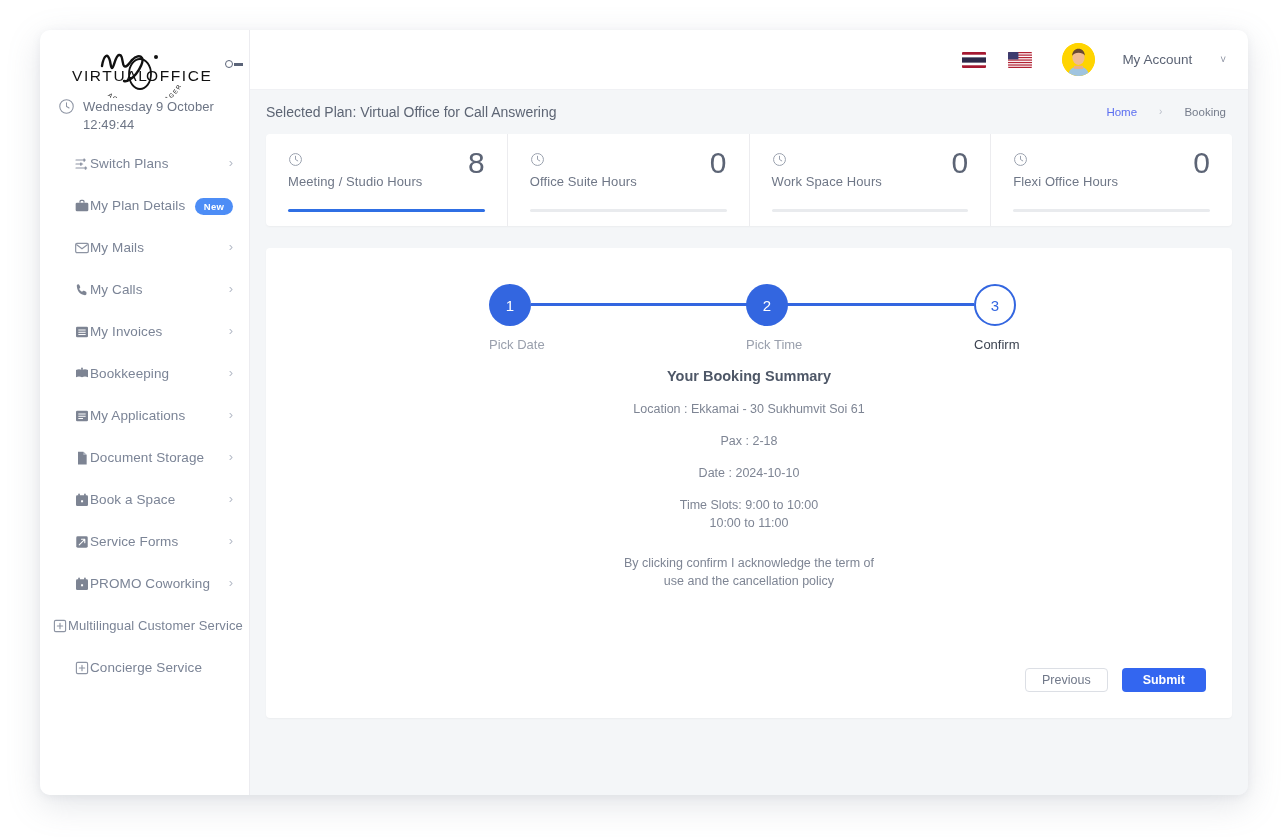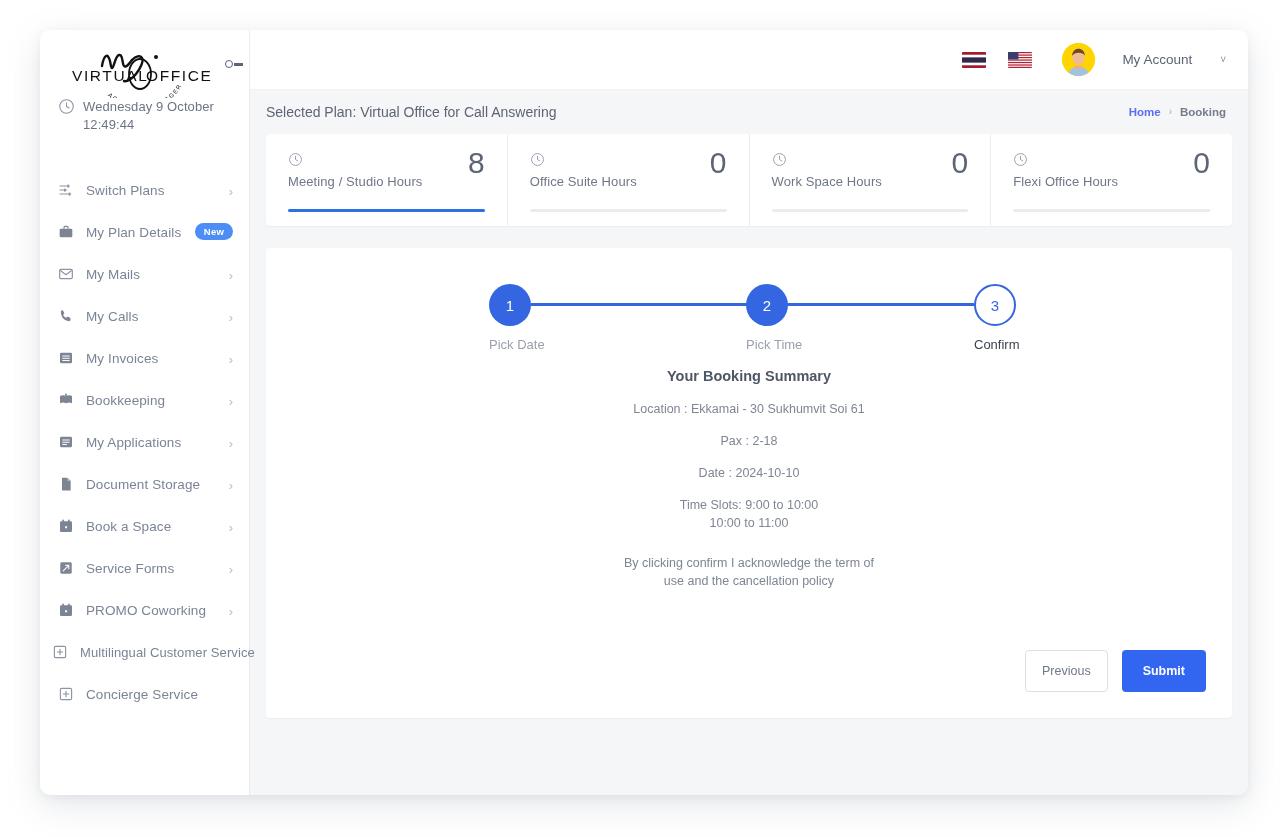--- a/index.html
+++ b/index.html
@@ -59,24 +59,23 @@
   }
   .datetime-text {
     color:#6d7585;
     font-size:13px;
     line-height:18px;
     letter-spacing:.1px;
   }
 
   .menu { margin-top:14px; }
   .menu-item {
-    display:flex; align-items:flex-end;
+    display:flex; align-items:flex-start;
     height:42px;
-    padding:0 16px 0 18px;
-    gap:12px;
+    padding:0 16px 0 34px;
     cursor:pointer;
     position:relative;
   }
   .menu-label {
     color:#7b8496;
     font-size:13.5px;
     white-space:nowrap;
     flex:1;
     letter-spacing:.1px;
   }
@@ -144,21 +143,21 @@
   .caret { color:#8a90a0; font-size:10px; margin-left:1px; }
 
   .subhead {
     height:44px;
     display:flex;
     align-items:center;
     justify-content:space-between;
     padding:0 22px 0 16px;
   }
   .plan-title { color:#5d6574; font-size:14px; }
-  .breadcrumb { font-size:11.5px; display:flex; align-items:flex-start; gap:8px;font-weight:bold; }
+  .breadcrumb { font-size:11.5px; display:flex; align-items:flex-start; gap:22px; }
   .bc-home { color:#5b6ef0; cursor:pointer; }
   .bc-sep { color:#b9bec9; font-size:10px; }
   .bc-cur { color:#757c8b; }
 
   
   .stats {
     margin:0 16px;
     background:#ffffff;
     border-radius:4px;
     display:flex;
@@ -272,21 +271,21 @@
     margin:0 auto;
     text-align:center;
   }
 
   .actions {
     position:absolute;
     right:26px; bottom:26px;
     display:flex; gap:14px;
   }
   .btn {
-    height:42px;
+    height:24px;
     border-radius:4px;
     font-size:12.5px;
     padding:0 16px;
     cursor:pointer;
     border:1px solid transparent;
     display:flex; align-items:center;
   }
   .btn-prev { background:#ffffff; color:#707889; border-color:#dcdfe5; }
   .btn-submit { background:#3366f0; color:#ffffff; font-weight:bold; padding:0 20px; }
 </style>

